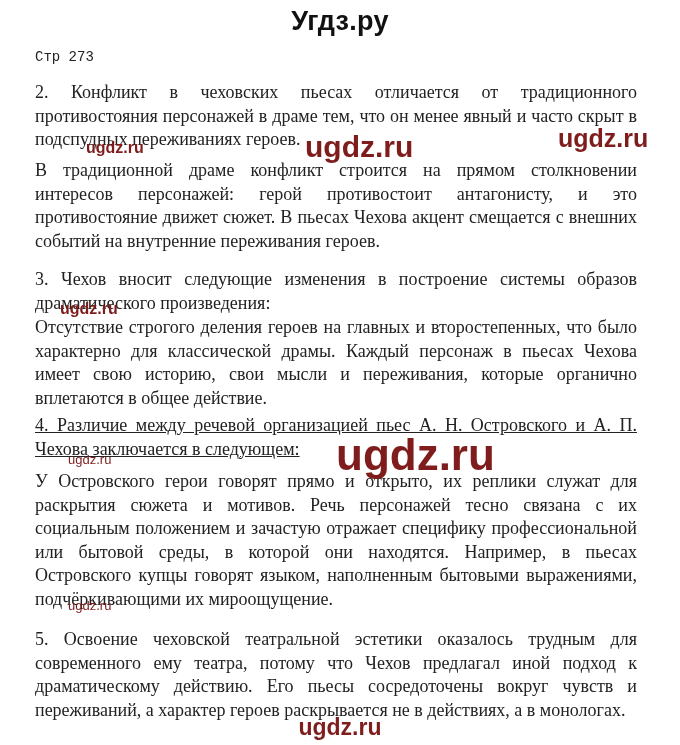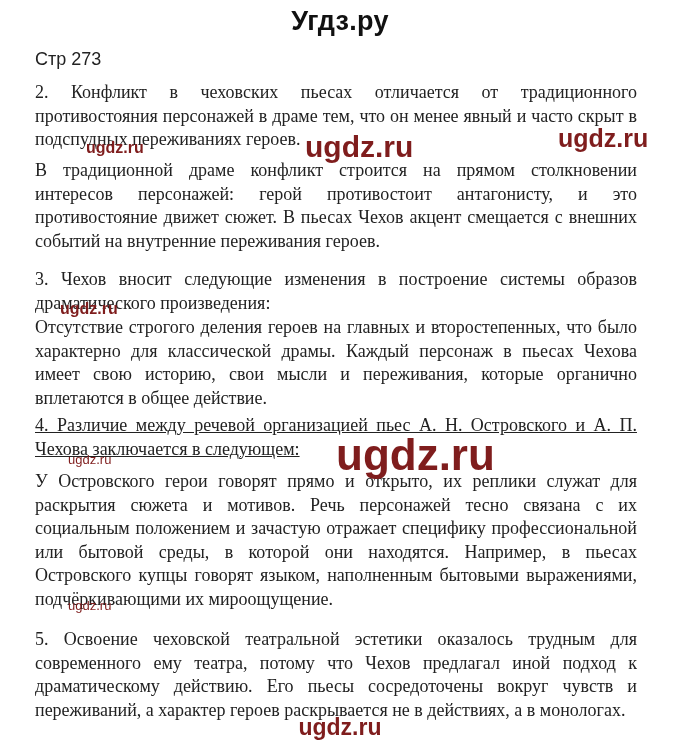--- a/index.html
+++ b/index.html
@@ -23,22 +23,22 @@
       font-family: "Liberation Sans", sans-serif;
       font-weight: bold;
       font-size: 27px;
       color: #111;
       letter-spacing: 0.3px;
     }
     .page-ref {
       position: absolute;
       top: 49px;
       left: 35px;
-      font-family: Liberation Sans, sans-serif;
-      font-size: 18px;
+      font-family: Liberation Mono, monospace;
+      font-size: 14px;
       color: #222;
     }
     .para {
       position: absolute;
       left: 35px;
       width: 602px;
       font-family: "Liberation Serif", serif;
       font-size: 18px;
       line-height: 23.6px;
       color: #222;
@@ -60,21 +60,21 @@
   </style>
 </head>
 <body>
 
 <div class="site-title">Угдз.ру</div>
 
 <div class="page-ref">Стр 273</div>
 
 <div class="para" style="top:81px;">2. Конфликт в чеховских пьесах отличается от традиционного противостояния персонажей в драме тем, что он менее явный и часто скрыт в подспудных переживаниях героев.</div>
 
-<div class="para" style="top:159px;">В традиционной драме конфликт строится на прямом столкновении интересов персонажей: герой противостоит антагонисту, и это противостояние движет сюжет. В пьесах Чехов акцент смещается с внешних событий на внутренние переживания героев.</div>
+<div class="para" style="top:159px;">В традиционной драме конфликт строится на прямом столкновении интересов персонажей: герой противостоит антагонисту, и это противостояние движет сюжет. В пьесах Чехова акцент смещается с внешних событий на внутренние переживания героев.</div>
 
 <div class="para" style="top:268px;">3. Чехов вносит следующие изменения в построение системы образов драматического произведения:</div>
 
 <div class="para" style="top:316px;">Отсутствие строгого деления героев на главных и второстепенных, что было характерно для классической драмы. Каждый персонаж в пьесах Чехова имеет свою историю, свои мысли и переживания, которые органично вплетаются в общее действие.</div>
 
 <div class="para" style="top:414px;text-decoration:underline;">4. Различие между речевой организацией пьес А. Н. Островского и А. П. Чехова заключается в следующем:</div>
 
 <div class="para" style="top:470px;">У Островского герои говорят прямо и открыто, их реплики служат для раскрытия сюжета и мотивов. Речь персонажей тесно связана с их социальным положением и зачастую отражает специфику профессиональной или бытовой среды, в которой они находятся. Например, в пьесах Островского купцы говорят языком, наполненным бытовыми выражениями, подчёркивающими их мироощущение.</div>
 
 <div class="para" style="top:628px;">5. Освоение чеховской театральной эстетики оказалось трудным для современного ему театра, потому что Чехов предлагал иной подход к драматическому действию. Его пьесы сосредоточены вокруг чувств и переживаний, а характер героев раскрывается не в действиях, а в монологах.</div>

